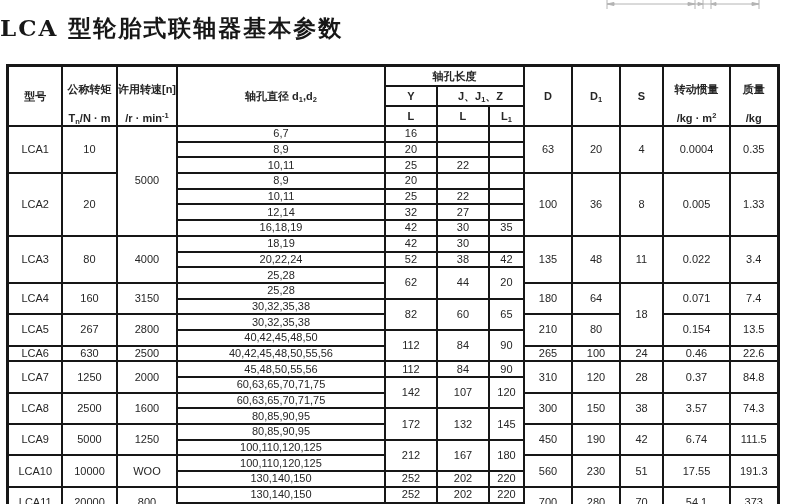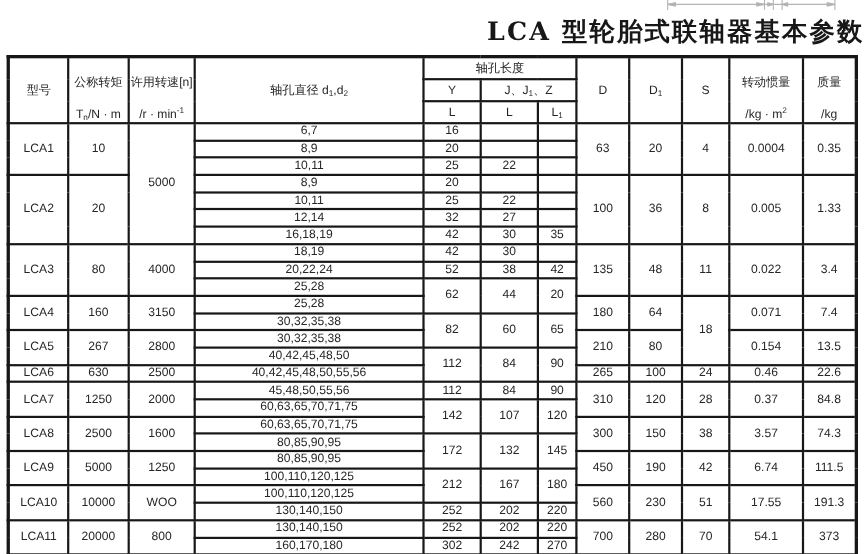--- a/index.html
+++ b/index.html
@@ -4,33 +4,33 @@
 <style>
   html,body{margin:0;padding:0;}
   body{
     width:786px;height:504px;background:#ffffff;position:relative;overflow:hidden;
     font-family:"Liberation Sans",sans-serif;color:#1f1f1f;
   }
   .drawing-fragment{
     position:absolute;top:0;right:24px;width:156px;height:11px;opacity:.75;
   }
   .page-title{
-    margin:13px 0 6px 0;text-align:right;
+    margin:13px 0 20px 0;text-align:left;
     font-family:"DejaVu Serif","Liberation Serif",serif;
-    font-weight:700;font-size:23px;letter-spacing:2px;color:#171717;padding-left:43px;
+    font-weight:700;font-size:23px;letter-spacing:2px;color:#171717;
   }
   table.params{
     width:770px;margin:0 auto;border-collapse:collapse;table-layout:fixed;
     border:3px solid #171717;
   }
   .params th,.params td{
     border:2px solid #171717;text-align:center;vertical-align:middle;
     padding:0;font-weight:400;color:#262626;overflow:hidden;white-space:nowrap;
   }
-  .params thead th{font-size:11px;line-height:14px;height:15px;}
+  .params thead th{font-size:11px;line-height:14px;height:15px;font-weight:bold;}
   .params tbody td{font-size:11px;line-height:13px;height:13.7px;}
   sub{font-size:7.5px;vertical-align:-2px;line-height:0;}
   sup{font-size:7.5px;vertical-align:4px;line-height:0;}
   .hdr-2line div{line-height:13px;margin-top:16px;}
 </style>
 </head>
 <body>
 
 <svg class="drawing-fragment" viewBox="0 0 156 11">
   <g stroke="#9a9a9a" stroke-width="1" fill="#9a9a9a">

